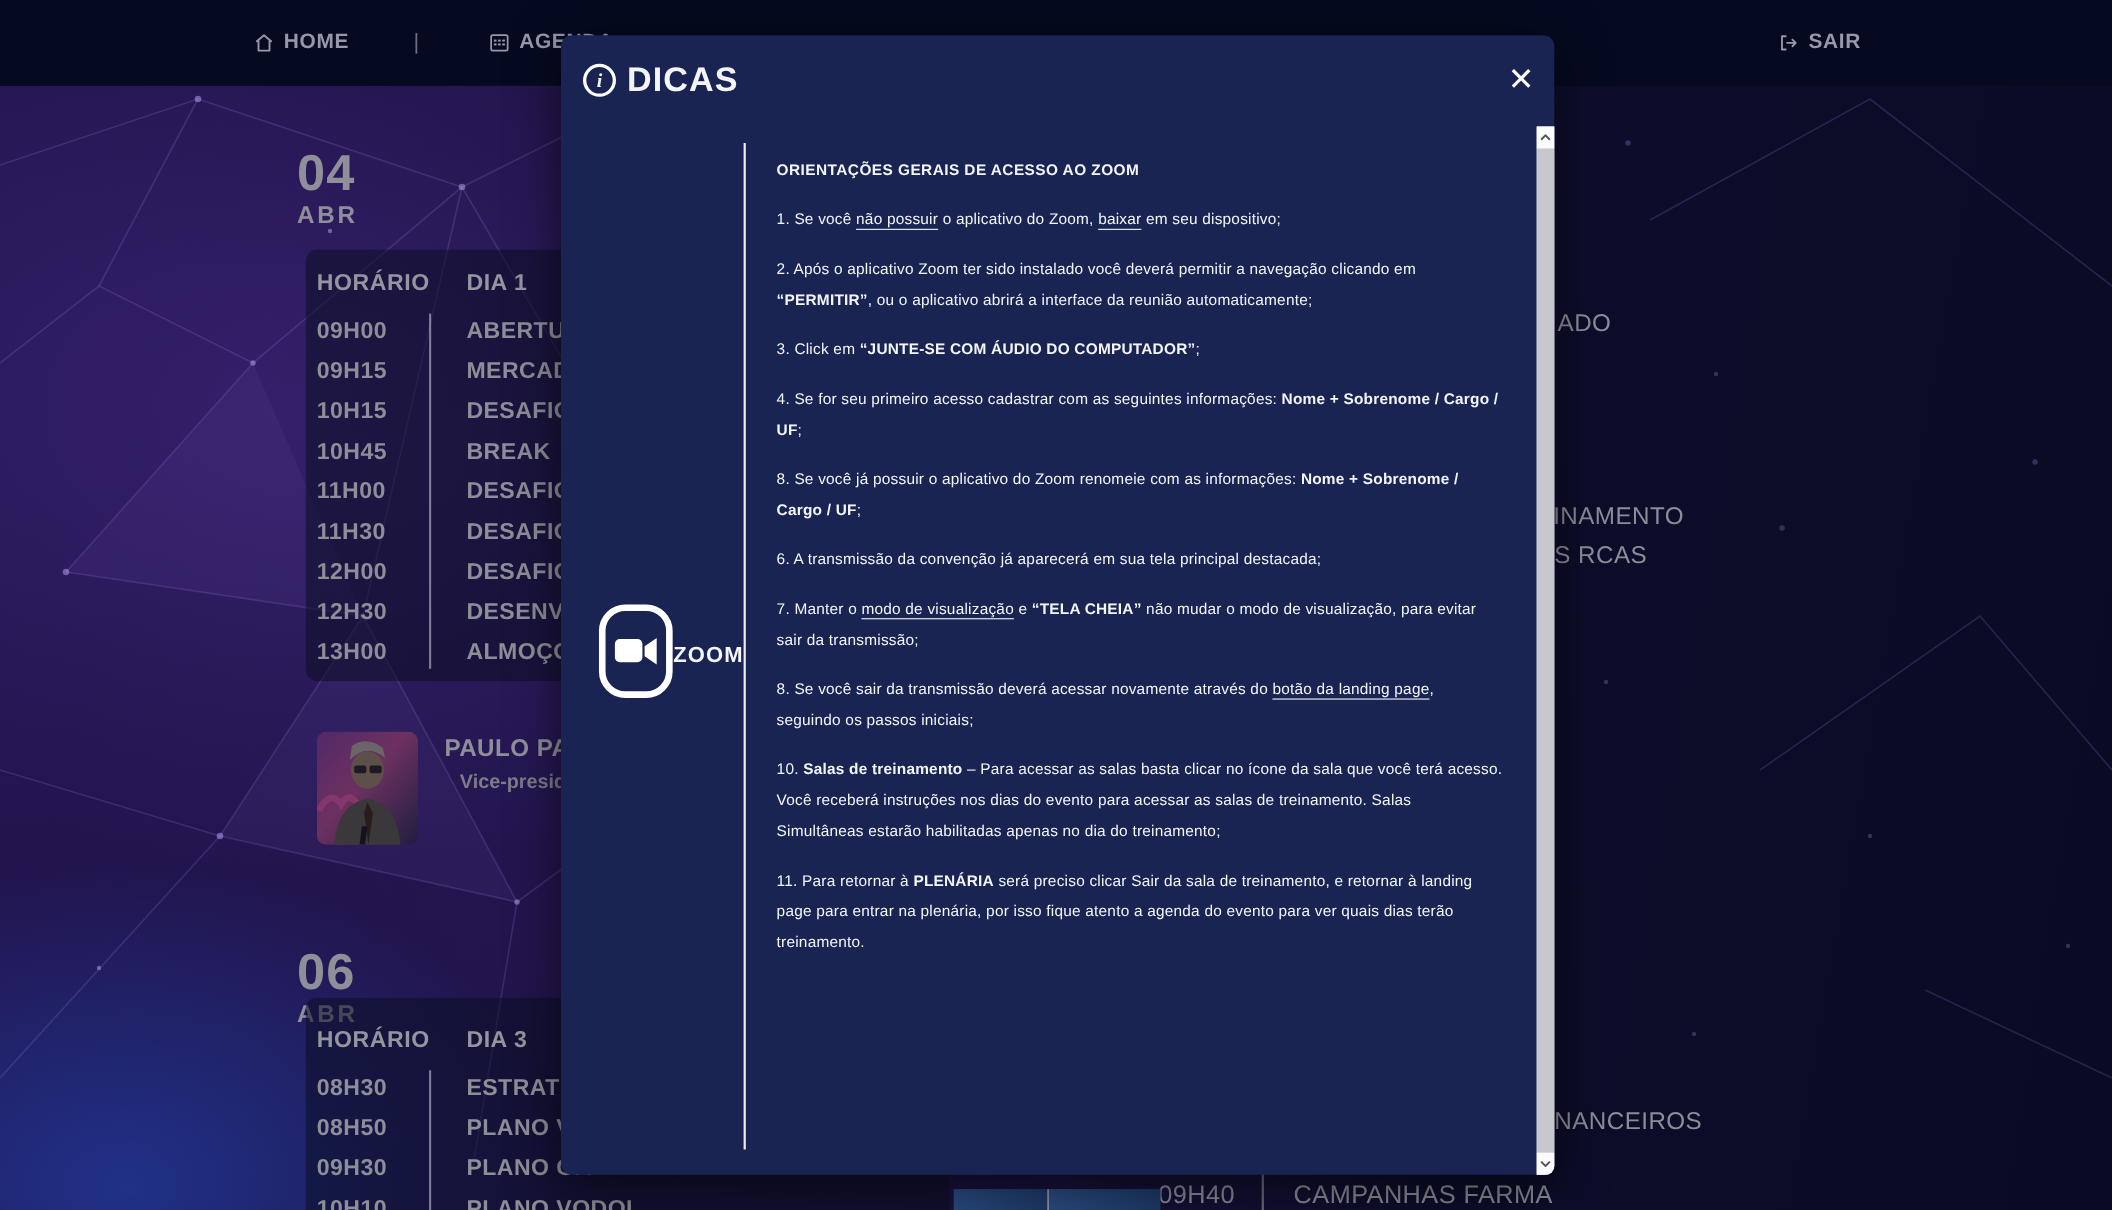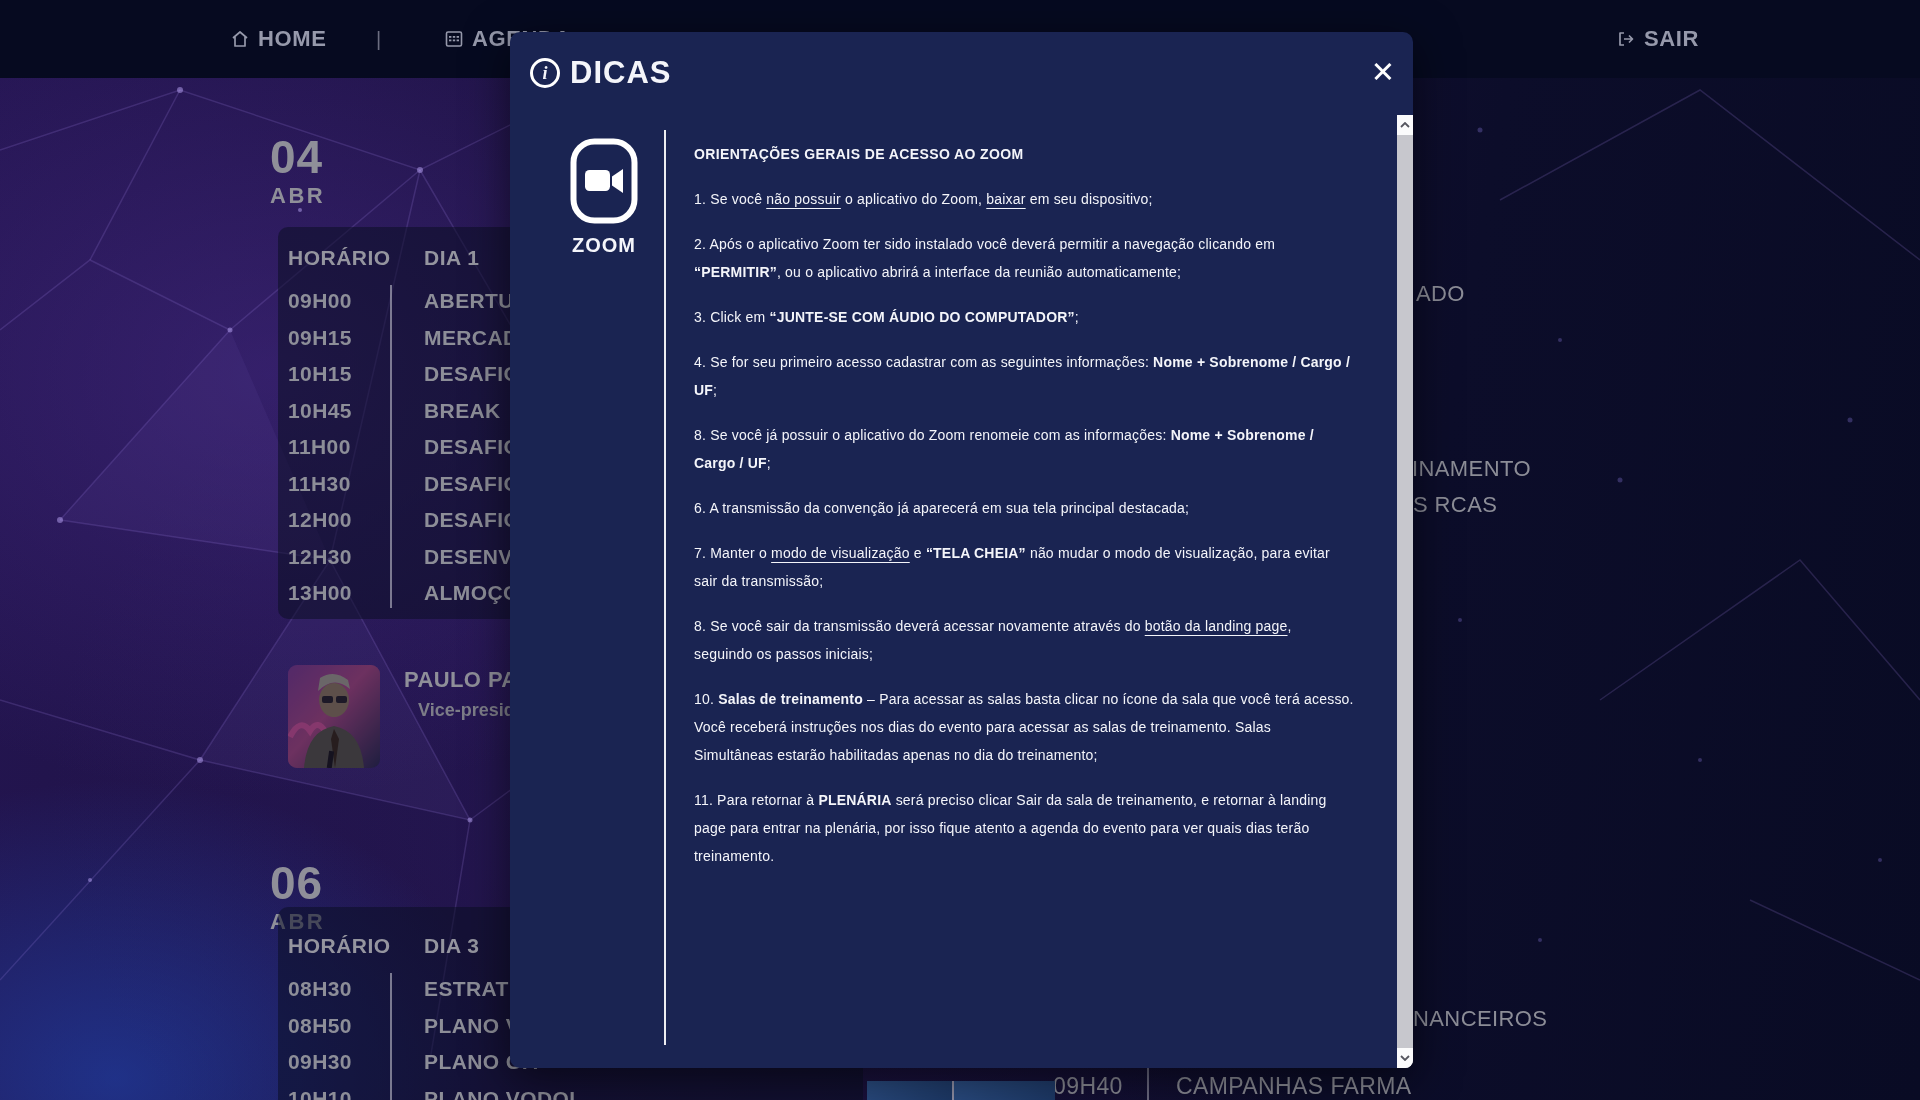--- a/index.html
+++ b/index.html
@@ -17,21 +17,21 @@
       radial-gradient(900px 650px at 14% 34%, rgba(86,52,160,0.38), transparent 65%),
       radial-gradient(1000px 800px at 38% 72%, rgba(58,34,120,0.32), transparent 68%),
       linear-gradient(100deg,#241551 0%,#1d1243 30%,#150f35 50%,#0c0d2a 72%,#090b24 100%);
   }
   .bg svg{position:absolute;inset:0;}
   
   nav{position:absolute;top:0;left:0;right:0;height:78px;background:#060a20;z-index:5;}
   .nav-item{
     position:absolute;top:39px;transform:translateY(-50%);
     display:flex;align-items:center;gap:8px;
-    color:#9699ab;font-size:22px;font-weight:600;letter-spacing:.6px;cursor:pointer;
+    color:#9699ab;font-size:19px;font-weight:600;letter-spacing:.6px;cursor:pointer;
   }
   .nav-item svg{display:block;}
   .nav-sep{position:absolute;top:39px;transform:translateY(-50%);left:376px;color:#6b6d80;font-size:20px;font-weight:400;}
   .nav-home{left:230px;}
   .nav-agenda{left:444px;}
   .nav-sair{left:1616px;}
   
   .datebox{position:absolute;color:#8f8f99;z-index:1;}
   .datebox .num{font-size:46px;font-weight:800;line-height:1;letter-spacing:1px;}
   .datebox .mon{font-size:22px;font-weight:700;letter-spacing:2.5px;margin-top:3px;}
@@ -75,21 +75,21 @@
   }
   .info-icon{
     position:absolute;left:20px;top:26px;width:30px;height:30px;border:3px solid #fff;border-radius:50%;
     display:flex;align-items:center;justify-content:center;box-sizing:border-box;
   }
   .info-icon i{font-family:"Liberation Serif","DejaVu Serif",serif;font-style:italic;font-weight:700;font-size:18px;line-height:1;}
   .modal-title{position:absolute;left:60px;top:23px;font-size:31px;font-weight:800;letter-spacing:1px;}
   .modal-close{position:absolute;right:18px;top:26px;font-size:29px;font-weight:400;color:#fff;cursor:pointer;
     font-family:"DejaVu Sans",sans-serif;line-height:1;}
   .modal-body{position:absolute;left:34px;top:98px;width:840px;display:flex;}
-  .zoom-col{flex:0 0 120px;display:flex;flex-direction:column;align-items:center;padding-top:8px;}
+  .zoom-col{flex:0 0 120px;display:flex;flex-direction:row;align-items:center;padding-top:8px;}
   .zoom-col .zlabel{margin-top:10px;font-size:20px;font-weight:800;letter-spacing:1px;}
   .vdiv{flex:0 0 2px;height:915px;background:rgba(255,255,255,0.92);}
   .modal-text{margin-left:28px;width:660px;padding-top:10px;font-size:14px;line-height:28px;letter-spacing:.2px;}
   .modal-text p{margin:0 0 17px 0;}
   .mheading{font-weight:800;letter-spacing:.4px;}
   .modal-text .b{font-weight:800;}
   .modal-text .u{text-decoration:underline;text-underline-offset:4px;}
   
   .mscrollbar{position:absolute;right:0;top:83px;bottom:0;width:16px;background:#ececef;border-radius:0 0 8px 0;}
   .sbtn{position:absolute;left:0;right:0;height:20px;background:#fbfbfc;display:flex;align-items:center;justify-content:center;}

